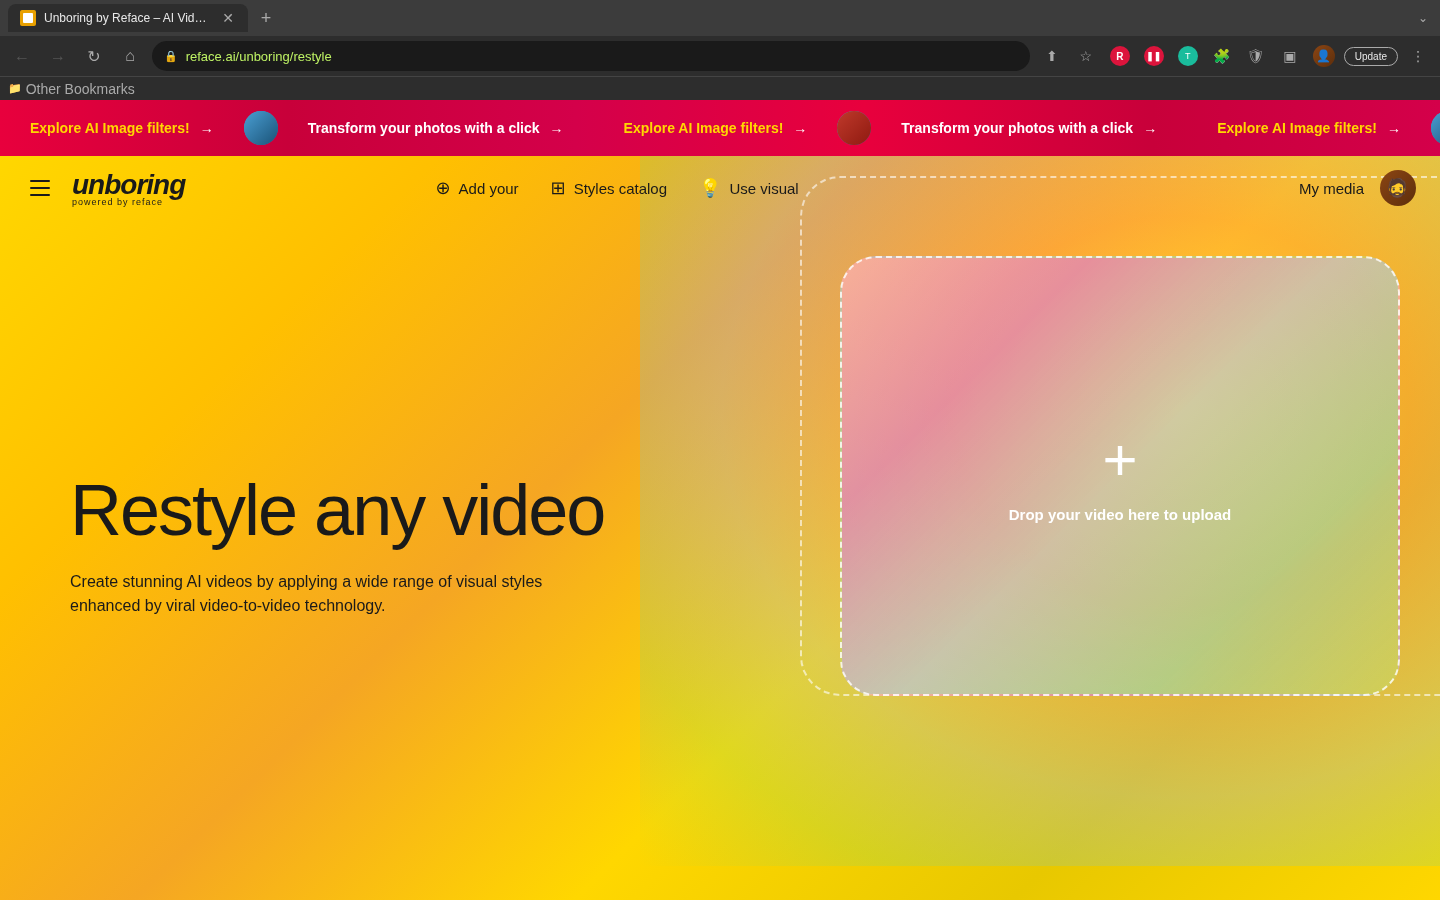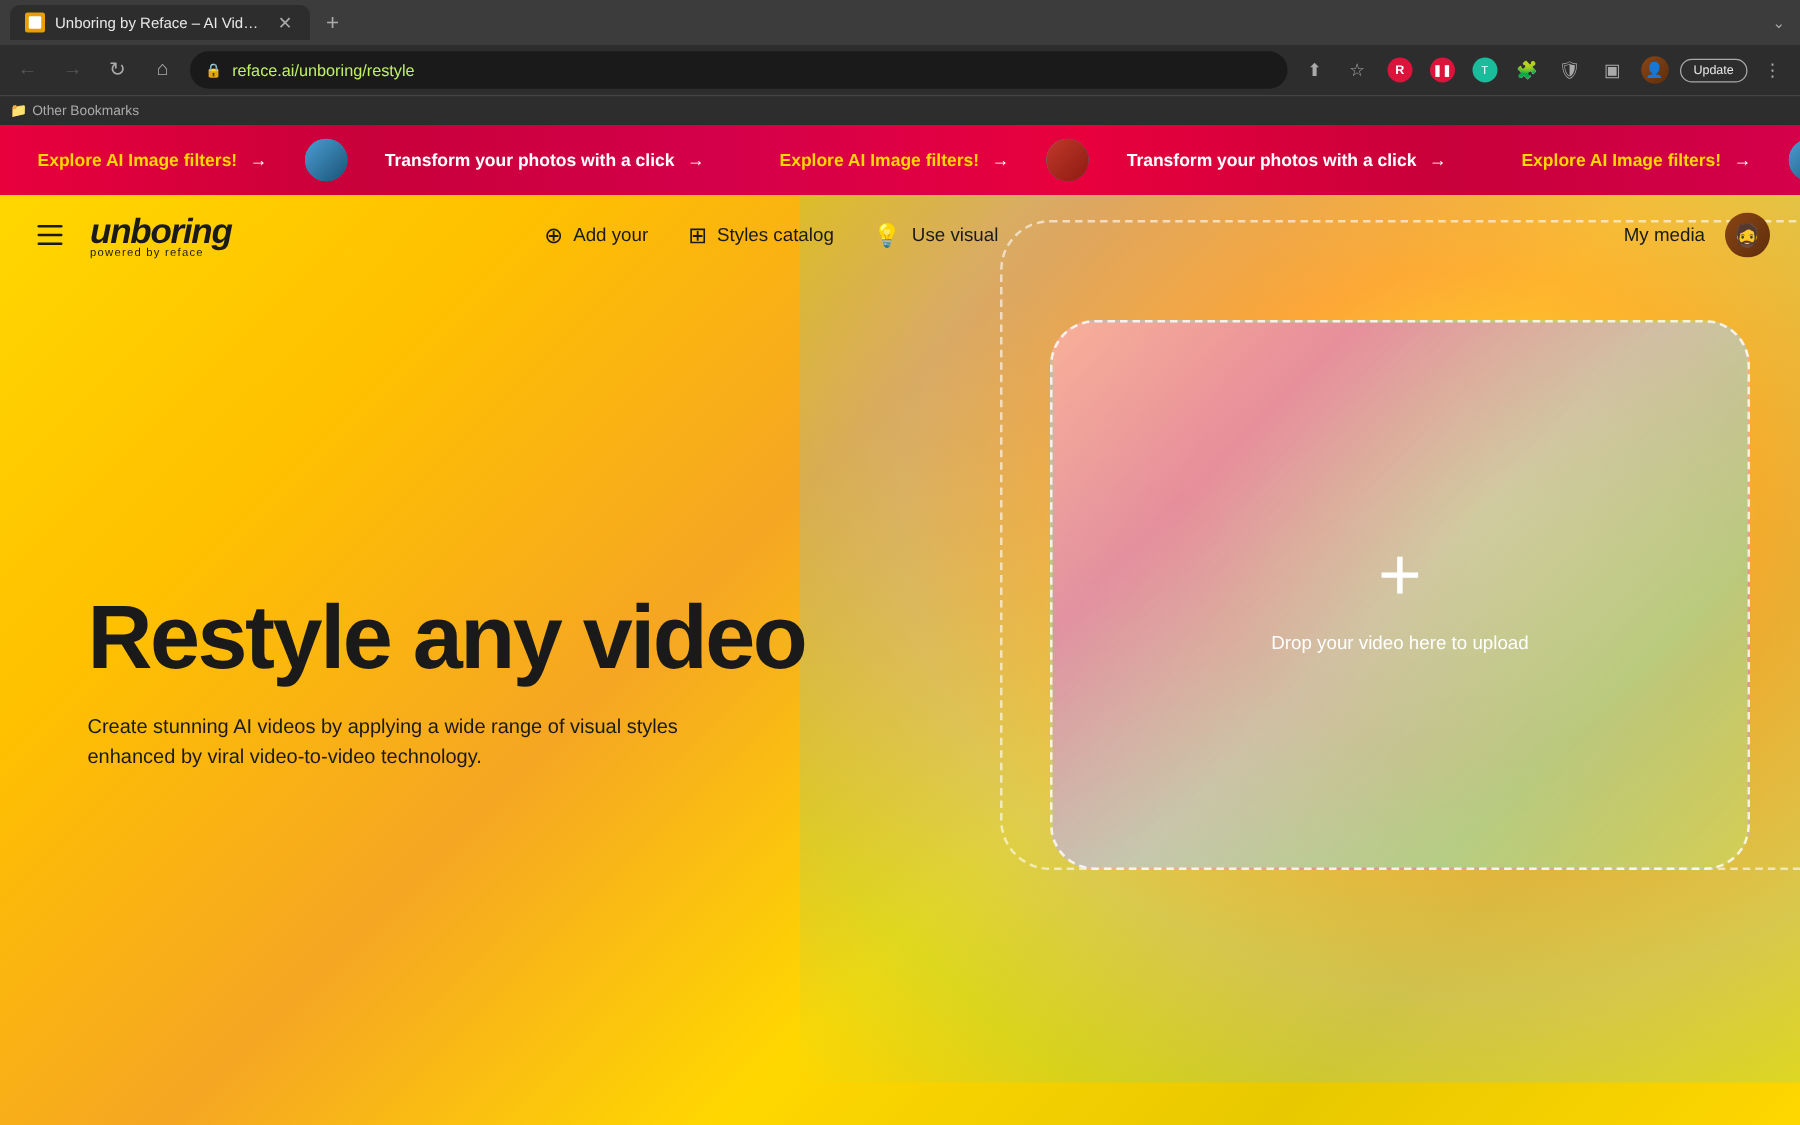--- a/index.html
+++ b/index.html
@@ -21,21 +21,21 @@
     .nav-btn { width: 28px; height: 28px; border-radius: 50%; display: flex; align-items: center; justify-content: center; color: #aaa; font-size: 16px; cursor: pointer; }
     .nav-btn.disabled { color: #555; cursor: default; }
     .url-bar { flex: 1; height: 30px; background: #1a1a1a; border-radius: 15px; display: flex; align-items: center; padding: 0 12px; gap: 8px; }
     .lock-icon { color: #aaa; font-size: 11px; }
     .url-text { color: #bef264; font-size: 13px; }
     .browser-actions { display: flex; align-items: center; gap: 6px; }
     .browser-action-btn { width: 28px; height: 28px; display: flex; align-items: center; justify-content: center; color: #aaa; font-size: 14px; cursor: pointer; border-radius: 4px; }
     .extension-icon { width: 20px; height: 20px; border-radius: 50%; display: flex; align-items: center; justify-content: center; font-size: 11px; }
     .update-btn { background: transparent; border: 1px solid #aaa; color: #e8e8e8; font-size: 10px; padding: 3px 10px; border-radius: 12px; cursor: pointer; }
     .bookmarks-bar { height: 24px; background: #2d2d2d; border-top: 1px solid #444; display: flex; align-items: center; padding: 0 8px; gap: 4px; }
-    .bookmark-folder { color: #aaa; font-size: 11px; display: flex; align-items: center; gap: 4px; cursor: pointer; }
+    .bookmark-folder { color: #aaa; font-size: 14px; display: flex; align-items: center; gap: 4px; cursor: pointer; }
 
     
     .promo-banner { width: 100%; height: 56px; background: linear-gradient(90deg, #e8003d 0%, #c8003a 20%, #d4004a 40%, #e8003d 60%, #c8003a 80%, #d4004a 100%); display: flex; align-items: center; overflow: hidden; position: relative; }
     .promo-track { display: flex; align-items: center; gap: 0; white-space: nowrap; animation: scroll 20s linear infinite; }
     @keyframes scroll { 0% { transform: translateX(0); } 100% { transform: translateX(-50%); } }
     .promo-item { display: flex; align-items: center; gap: 10px; padding: 0 30px; }
     .promo-text { color: #fff; font-size: 14px; font-weight: 600; }
     .promo-text.yellow { color: #FFD700; }
     .promo-arrow { color: #fff; font-size: 14px; }
     .promo-avatar { width: 34px; height: 34px; border-radius: 50%; overflow: hidden; background: linear-gradient(135deg, #4a9fd4, #2d6a9f); display: flex; align-items: center; justify-content: center; }
@@ -56,30 +56,30 @@
     .nav-item { display: flex; align-items: center; gap: 8px; cursor: pointer; color: #1a1a1a; font-size: 15px; font-weight: 500; }
     .nav-icon { font-size: 18px; }
     .nav-right { display: flex; align-items: center; gap: 16px; margin-left: auto; }
     .my-media { color: #1a1a1a; font-size: 15px; font-weight: 500; cursor: pointer; }
     .user-avatar { width: 36px; height: 36px; border-radius: 50%; overflow: hidden; background: #8B4513; display: flex; align-items: center; justify-content: center; cursor: pointer; }
     .user-avatar-inner { width: 100%; height: 100%; background: linear-gradient(135deg, #8B4513 0%, #5D2E0C 100%); display: flex; align-items: center; justify-content: center; font-size: 18px; }
 
     
     .hero { display: flex; align-items: center; padding: 0 70px; height: calc(100% - 64px); position: relative; }
     .hero-left { max-width: 620px; z-index: 2; }
-    .hero-title { font-size: 72px; font-weight: 700; color: #1a1a1a; line-height: 1.0; letter-spacing: -2px; margin-bottom: 24px; }
+    .hero-title { font-size: 72px; font-weight: 400; color: #1a1a1a; line-height: 1.0; letter-spacing: -2px; margin-bottom: 24px; }
     .hero-subtitle { font-size: 16px; color: #1a1a1a; line-height: 1.5; max-width: 480px; margin-bottom: 40px; font-weight: 400; }
     .upload-btn { background: #1a1a1a; color: #fff; border: none; border-radius: 30px; padding: 18px 36px; font-size: 17px; font-weight: 600; cursor: pointer; }
 
     
     .drop-zone-bg { position: absolute; right: -40px; top: 20px; width: 680px; height: 520px; border: 2px dashed rgba(255,255,255,0.6); border-radius: 40px; background: transparent; }
     
     .drop-zone-fg { position: absolute; right: 40px; top: 100px; width: 560px; height: 440px; border: 2px dashed rgba(255,255,255,0.8); border-radius: 36px; background: linear-gradient(135deg, rgba(255,180,180,0.7) 0%, rgba(220,130,200,0.7) 25%, rgba(180,200,240,0.6) 50%, rgba(150,220,180,0.6) 75%, rgba(200,220,100,0.5) 100%); display: flex; flex-direction: column; align-items: center; justify-content: center; gap: 16px; }
     .plus-icon { color: #fff; font-size: 60px; font-weight: 200; line-height: 1; }
-    .drop-text { color: #fff; font-size: 15px; font-weight: 400; }
+    .drop-text { color: #fff; font-size: 15px; font-weight: 700; }
 
     
     .bg-blob { position: absolute; right: -100px; top: -50px; width: 900px; height: 760px; background: radial-gradient(ellipse at 60% 40%, rgba(255,200,100,0.4) 0%, rgba(255,100,150,0.3) 30%, rgba(150,180,255,0.3) 60%, rgba(100,220,150,0.2) 80%, transparent 100%); pointer-events: none; }
   </style>
 </head>
 <body>
 
 <div>
 
   <div class="tab-bar">

